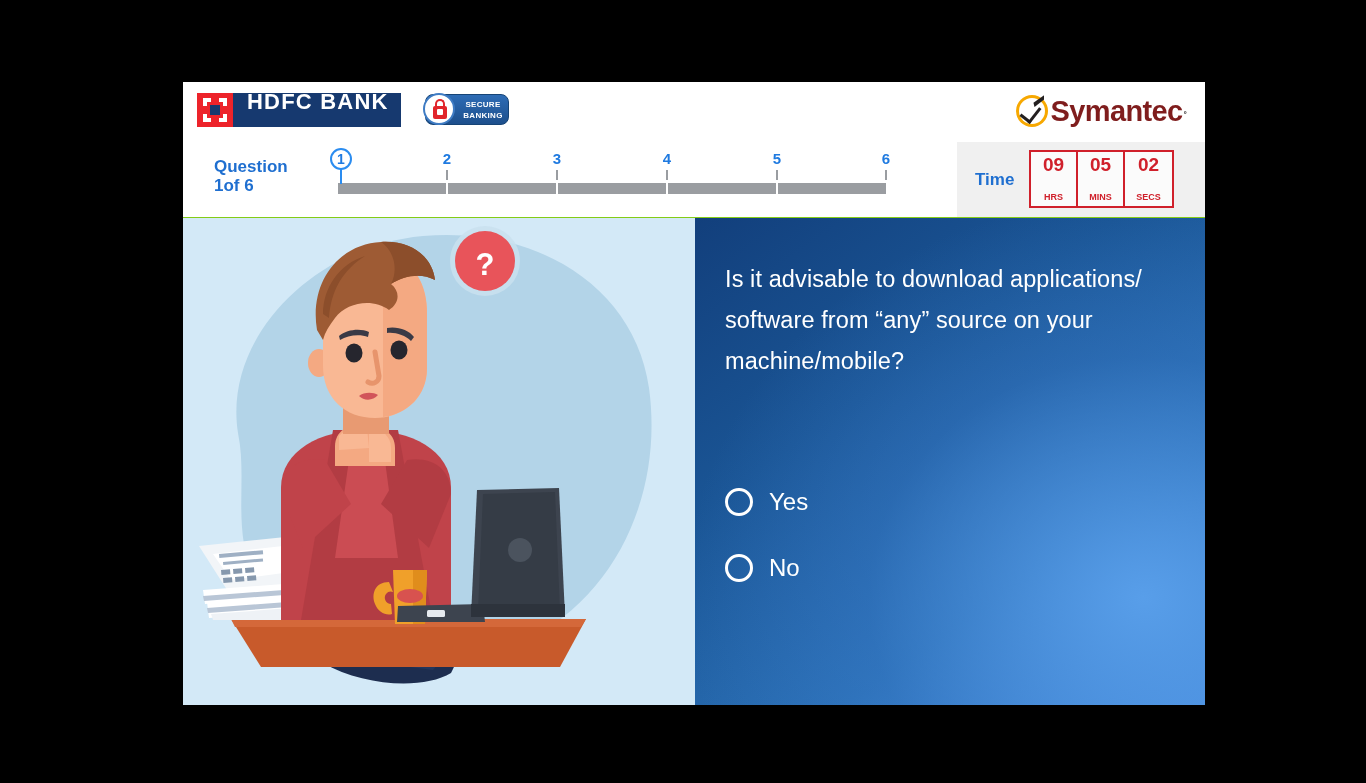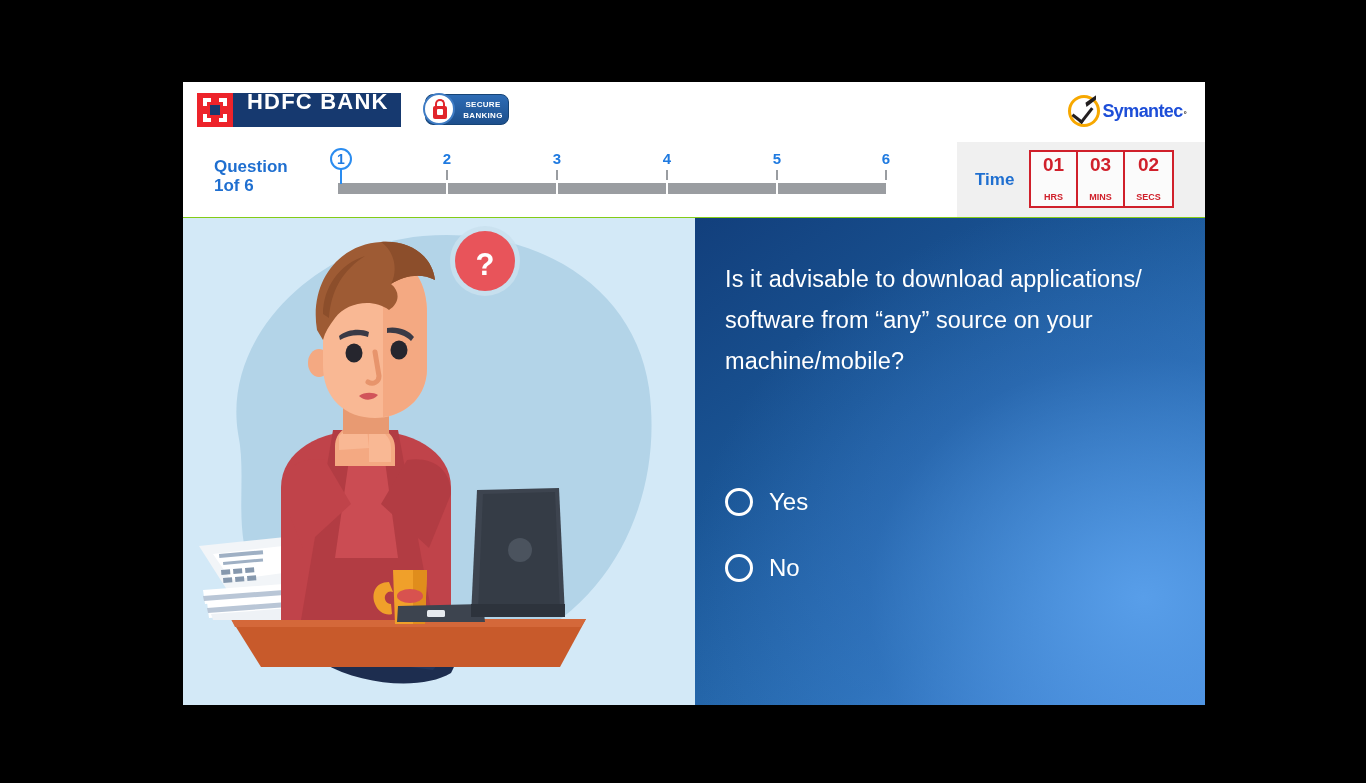--- a/index.html
+++ b/index.html
@@ -176,22 +176,22 @@
     transform: rotate(38deg);
   }
   .sym-check .flick {
     position: absolute;
     left: 17px; top: 0px;
     width: 11px; height: 12px;
     background: #231f20;
     clip-path: polygon(100% 0, 100% 35%, 10% 100%, 0 65%);
   }
   .sym-word {
-    color: #1d4ed8;
-    font-size: 18px;
+    color: #7f1d1d;
+    font-size: 29px;
     font-weight: bold;
     letter-spacing: -0.6px;
     line-height: 1;
   }
   .sym-tm {
     color: #231f20;
     font-size: 10px;
     font-weight: bold;
     align-self: flex-end;
     padding-bottom: 6px;
@@ -464,25 +464,25 @@
         <div class="step-num" style="left:439px;">5</div>
 
         <div class="tick-mark" style="left:547px;"></div>
         <div class="step-num" style="left:548px;">6</div>
       </div>
 
       <div id="timer-panel">
         <div class="timer-label">Time</div>
         <div class="timer-boxes">
           <div class="timer-box">
-            <div class="timer-value">01</div>
+            <div class="timer-value">09</div>
             <div class="timer-unit">HRS</div>
           </div>
           <div class="timer-box">
-            <div class="timer-value">03</div>
+            <div class="timer-value">05</div>
             <div class="timer-unit">MINS</div>
           </div>
           <div class="timer-box">
             <div class="timer-value">02</div>
             <div class="timer-unit">SECS</div>
           </div>
         </div>
       </div>
     </div>
 

